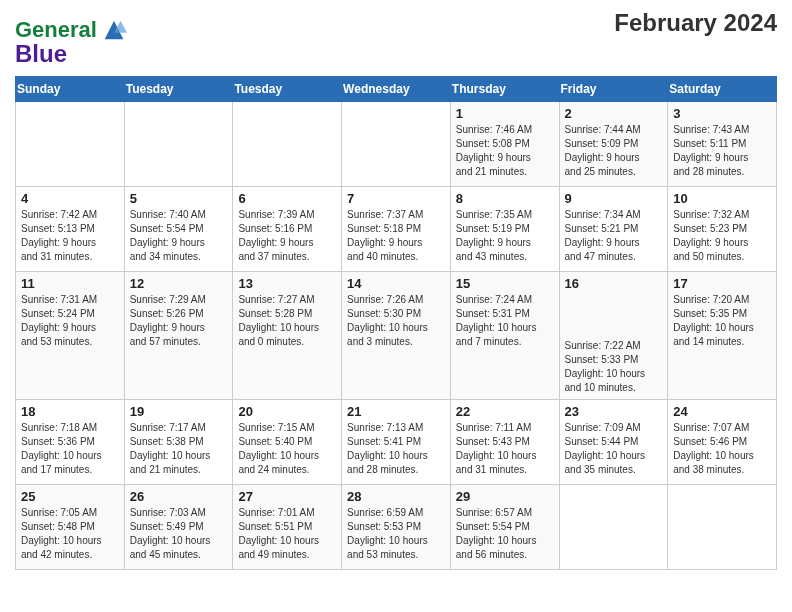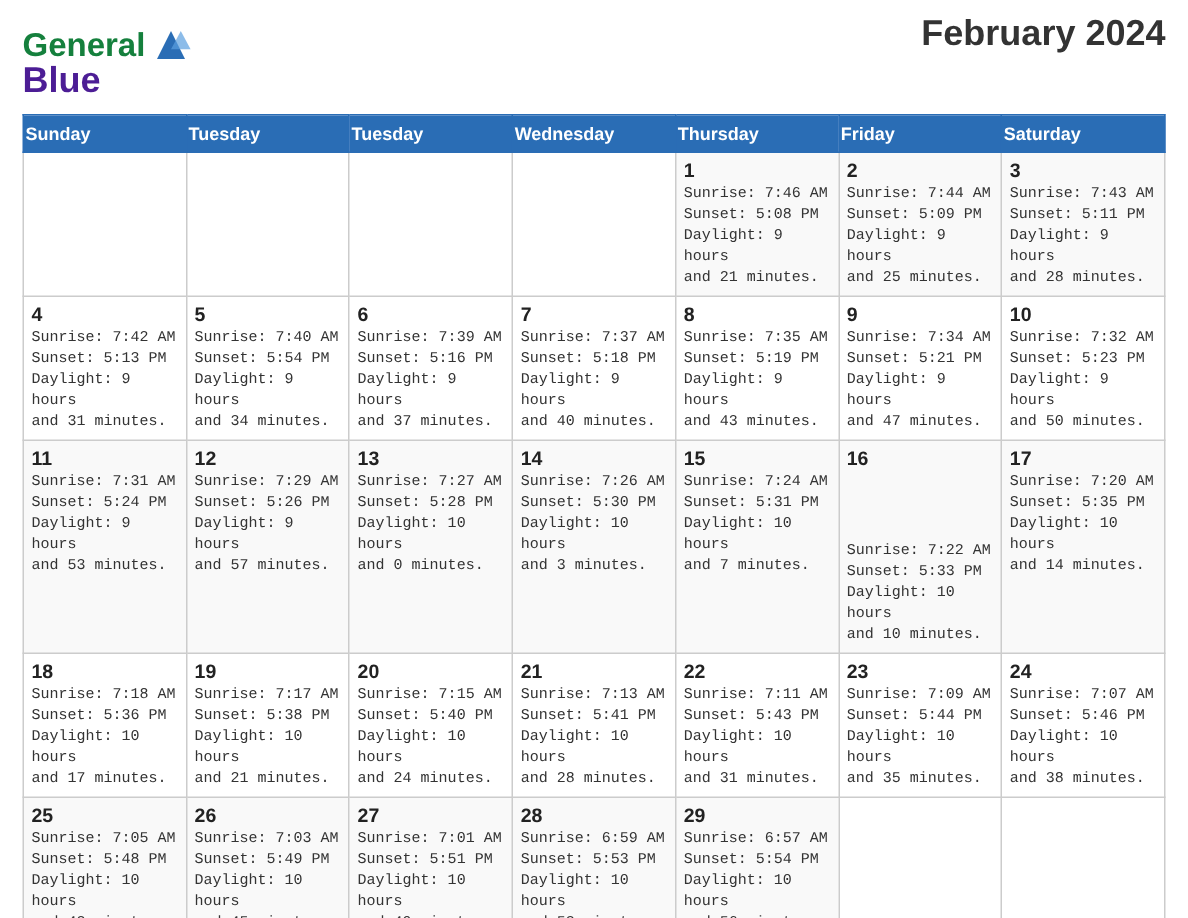--- a/index.html
+++ b/index.html
@@ -78,21 +78,20 @@
     .day-num {
       font-size: 13px;
       font-weight: bold;
       display: block;
       margin-bottom: 2px;
     }
     .cell-content {
       font-size: 10px;
       line-height: 1.4;
       color: #333;
-      font-family: Liberation Mono, monospace;
     }
     .empty-cell {
       background: #fff !important;
     }
   </style>
 </head>
 <body>
 
 <div class="header">
   <div class="logo">

